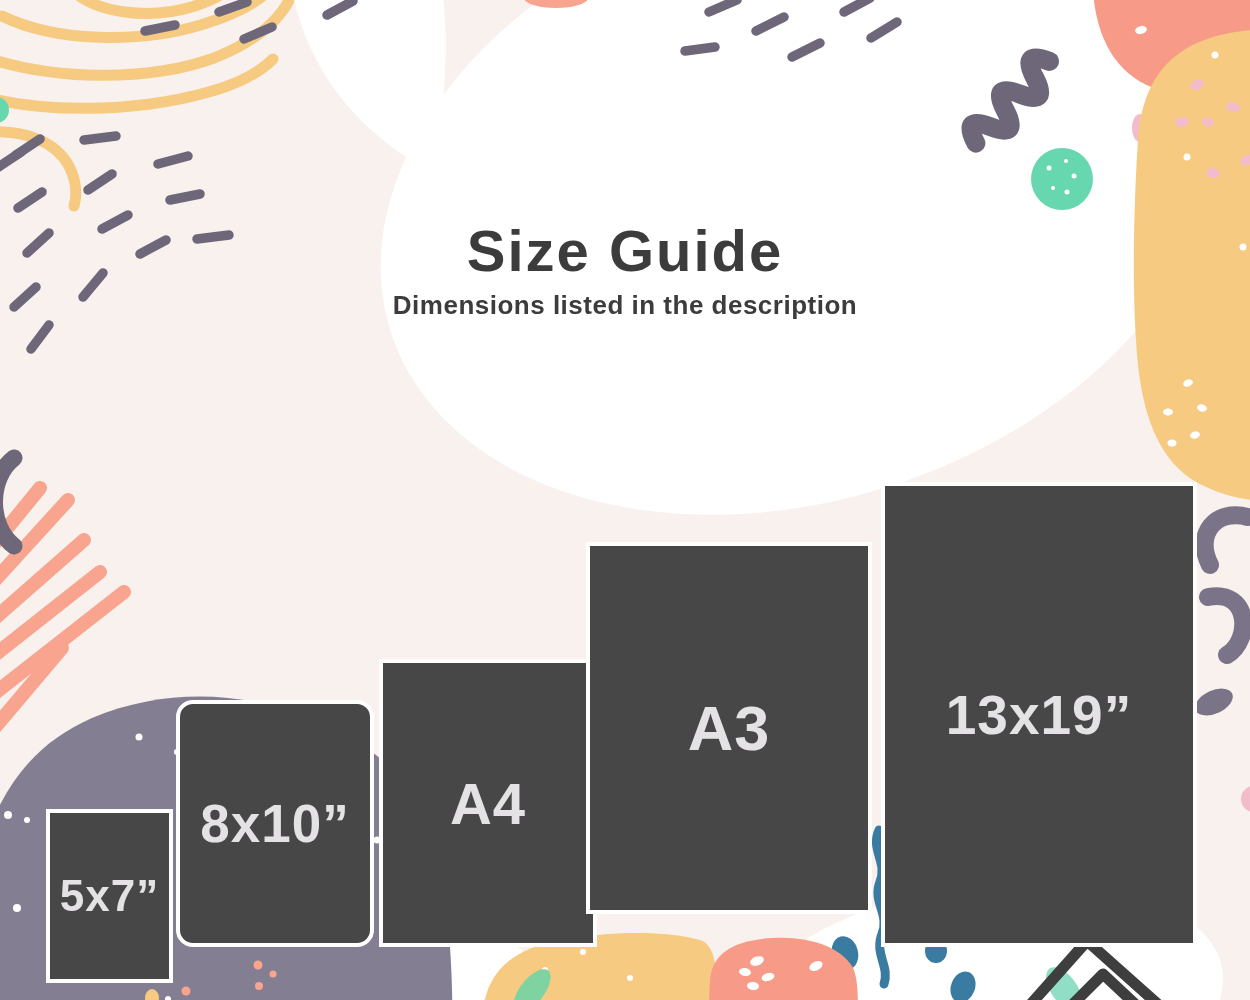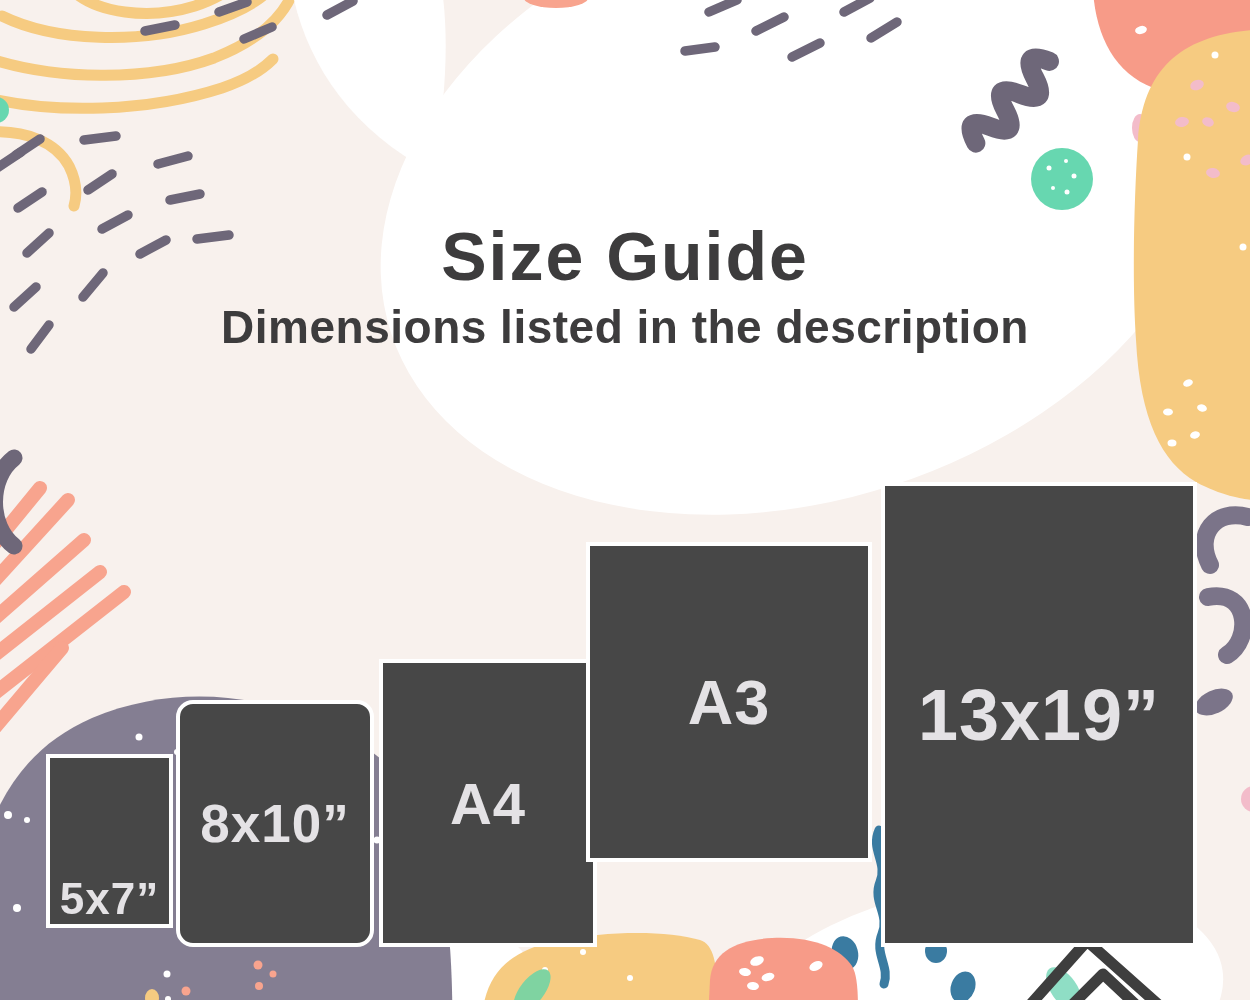--- a/index.html
+++ b/index.html
@@ -15,44 +15,44 @@
     --title:#3d3c3d;
     --yellow:#f6cb81; --coral:#f79b88; --coral-light:#f8a48e;
     --purple-dash:#6e6779; --purple-blob:#847e92; --purple-shape:#7b7489;
     --teal:#67d7b0; --mint:#8fdec5; --green:#7fd3a1;
     --blue:#3a7ba1; --pink:#f3bcca; --outline:#3e3e3e;
   }
   .canvas{position:absolute;inset:0;}
   svg.deco{position:absolute;left:0;top:0;z-index:0;}
   .header{position:absolute;left:0;top:222px;width:100%;text-align:center;z-index:2;}
   .header h1{
-    margin:0;font-size:68px;font-weight:700;letter-spacing:2px;
+    margin:0;font-size:58px;font-weight:700;letter-spacing:2px;
     color:var(--title);line-height:1.0;text-align:center;
   }
   .header p{
-    margin:10px 0 0 0;font-size:46px;font-weight:700;letter-spacing:.5px;
+    margin:10px 0 0 0;font-size:26px;font-weight:700;letter-spacing:.5px;
     color:var(--title);
   }
   .card{
     position:absolute;z-index:2;box-sizing:border-box;
     background:var(--card-fill);
     border:4px solid var(--card-border);
     display:flex;align-items:center;justify-content:center;
   }
   .card span{color:var(--card-label);font-weight:700;letter-spacing:1px;}
-  .c1{left:46px;top:754px;width:127px;height:174px;align-items:flex-end;}
+  .c1{left:46px;top:809px;width:127px;height:174px;}
   .c1 span{font-size:44px;}
   .c2{left:176px;top:700px;width:198px;height:247px;border-radius:17px;}
   .c2 span{font-size:53px;}
   .c3{left:379px;top:659px;width:218px;height:288px;}
   .c3 span{font-size:58px;}
-  .c4{left:586px;top:542px;width:286px;height:320px;}
+  .c4{left:586px;top:542px;width:286px;height:372px;}
   .c4 span{font-size:63px;}
   .c5{left:881px;top:482px;width:316px;height:465px;}
-  .c5 span{font-size:72px;}
+  .c5 span{font-size:55px;}
 </style>
 </head>
 <body>
 
 <div class="canvas">
 
 <svg class="deco" width="1250" height="1000" viewBox="0 0 1250 1000">
 
   <g fill="var(--white)">
     <ellipse cx="800" cy="200" rx="430" ry="300" transform="rotate(-18 800 200)"></ellipse>

